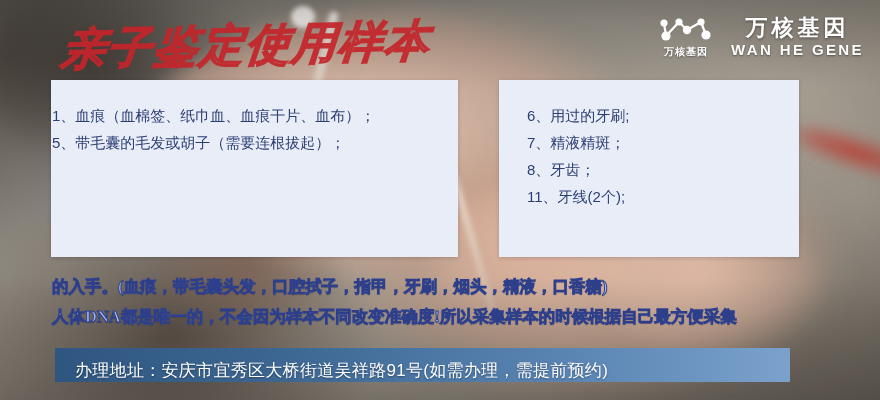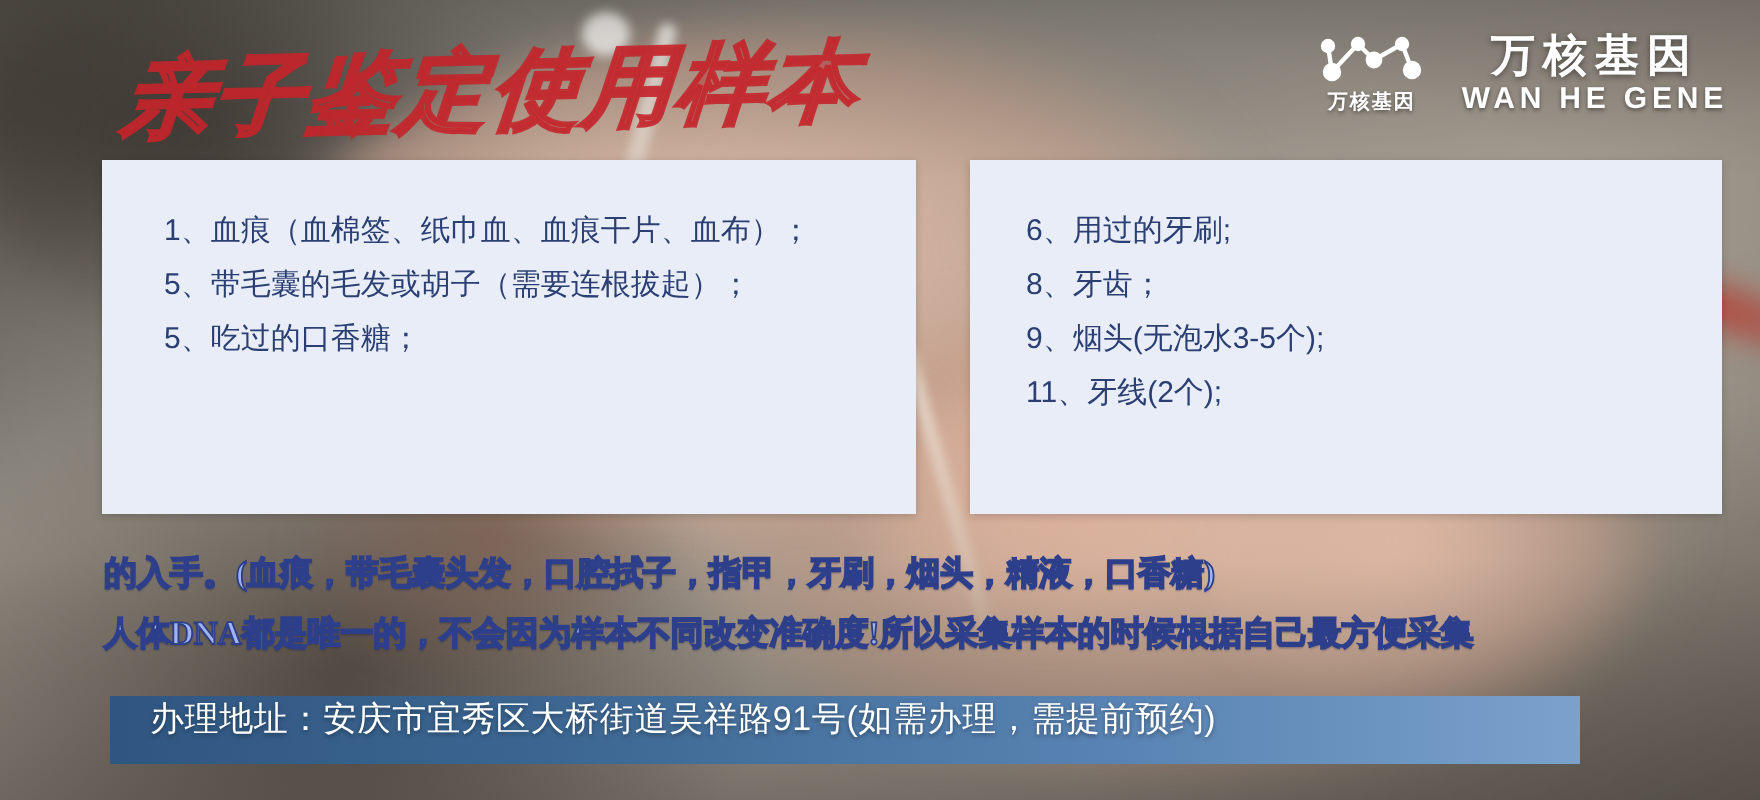--- a/index.html
+++ b/index.html
@@ -177,35 +177,35 @@
 
   
   .panel {
     position: absolute;
     top: 80px;
     height: 177px;
     background: #e9edf8;
     box-shadow: 0 1px 4px rgba(0,0,0,0.18);
   }
   #panel-left  { left: 51px;  width: 407px; }
-  #panel-right { left: 485px; width: 376px; }
+  #panel-right { left: 499px; width: 300px; }
 
   .panel-list {
     margin: 0;
     padding: 22px 0 0 0;
     list-style: none;
   }
   .panel-list li {
     font-size: 15px;
     line-height: 27px;
     color: #2b3f73;
     white-space: nowrap;
     font-family: "Liberation Sans", "DejaVu Sans", sans-serif;
   }
-  #panel-left .panel-list li  { padding-left: 31px; }
+  #panel-left .panel-list li  { padding-left: 1px; }
   #panel-right .panel-list li { padding-left: 28px; }
 
   
   .note {
     position: absolute;
     left: 52px;
     top: 272px;
     width: 800px;
   }
   .note-line {
@@ -221,21 +221,21 @@
 
   
   .address-bar {
     position: absolute;
     left: 55px;
     top: 348px;
     width: 735px;
     height: 34px;
     background: linear-gradient(90deg, #2f5680 0%, #3b6590 28%, #5a84b3 70%, #7ba2cc 100%);
     display: flex;
-    align-items: flex-start;
+    align-items: flex-end;
   }
   .address-text {
     padding-left: 20px;
     font-size: 17px;
     font-weight: 400;
     color: #ffffff;
     letter-spacing: 0.3px;
     white-space: nowrap;
     text-shadow: 0 1px 2px rgba(0,0,0,0.35);
   }
@@ -289,29 +289,28 @@
     <div class="brand-words">
       <span class="brand-cn">万核基因</span>
       <span class="brand-en">WAN HE GENE</span>
     </div>
   </div>
 
   <div class="panel" id="panel-left">
     <ul class="panel-list">
       <li>1、血痕（血棉签、纸巾血、血痕干片、血布）；</li>
       <li>5、带毛囊的毛发或胡子（需要连根拔起）；</li>
-      <li>5、吃过的口香糖；</li>
     </ul>
   </div>
 
   <div class="panel" id="panel-right">
     <ul class="panel-list">
       <li>6、用过的牙刷;</li>
+      <li>7、精液精斑；</li>
       <li>8、牙齿；</li>
-      <li>9、烟头(无泡水3-5个);</li>
       <li>11、牙线(2个);</li>
     </ul>
   </div>
 
   <div class="note">
     <div class="note-line">的入手。(血痕，带毛囊头发，口腔拭子，指甲，牙刷，烟头，精液，口香糖)</div>
     <div class="note-line">人体DNA都是唯一的，不会因为样本不同改变准确度!所以采集样本的时候根据自己最方便采集</div>
   </div>
 
   <div class="address-bar">

